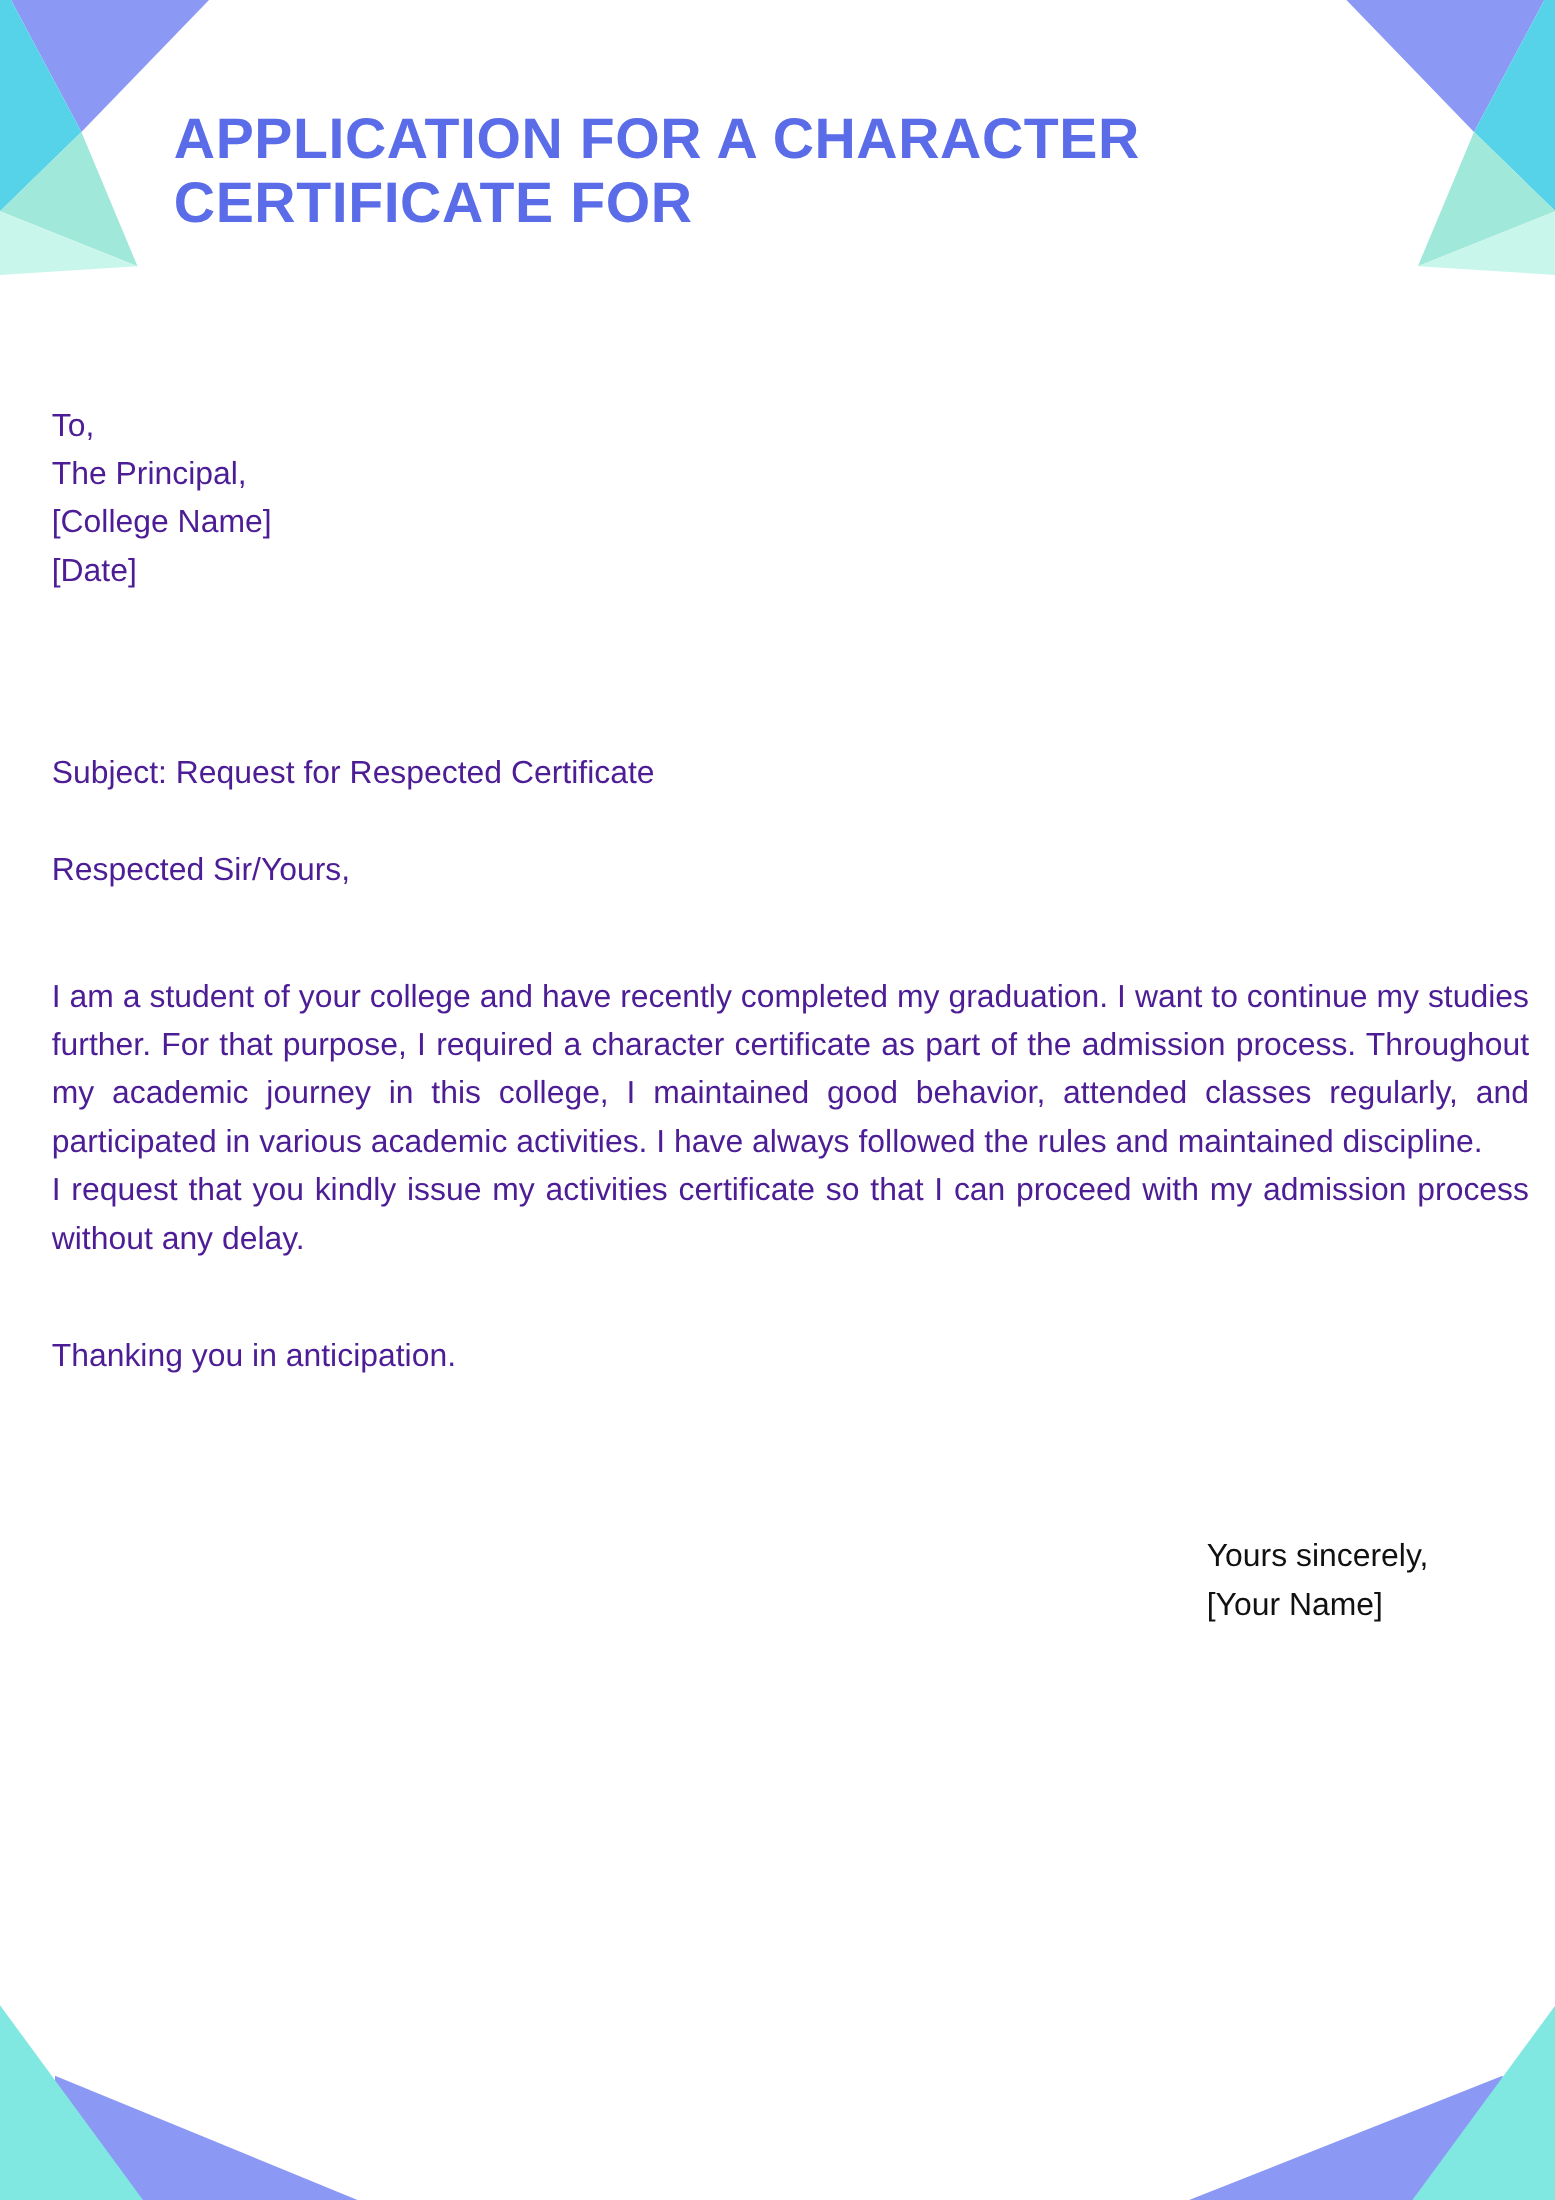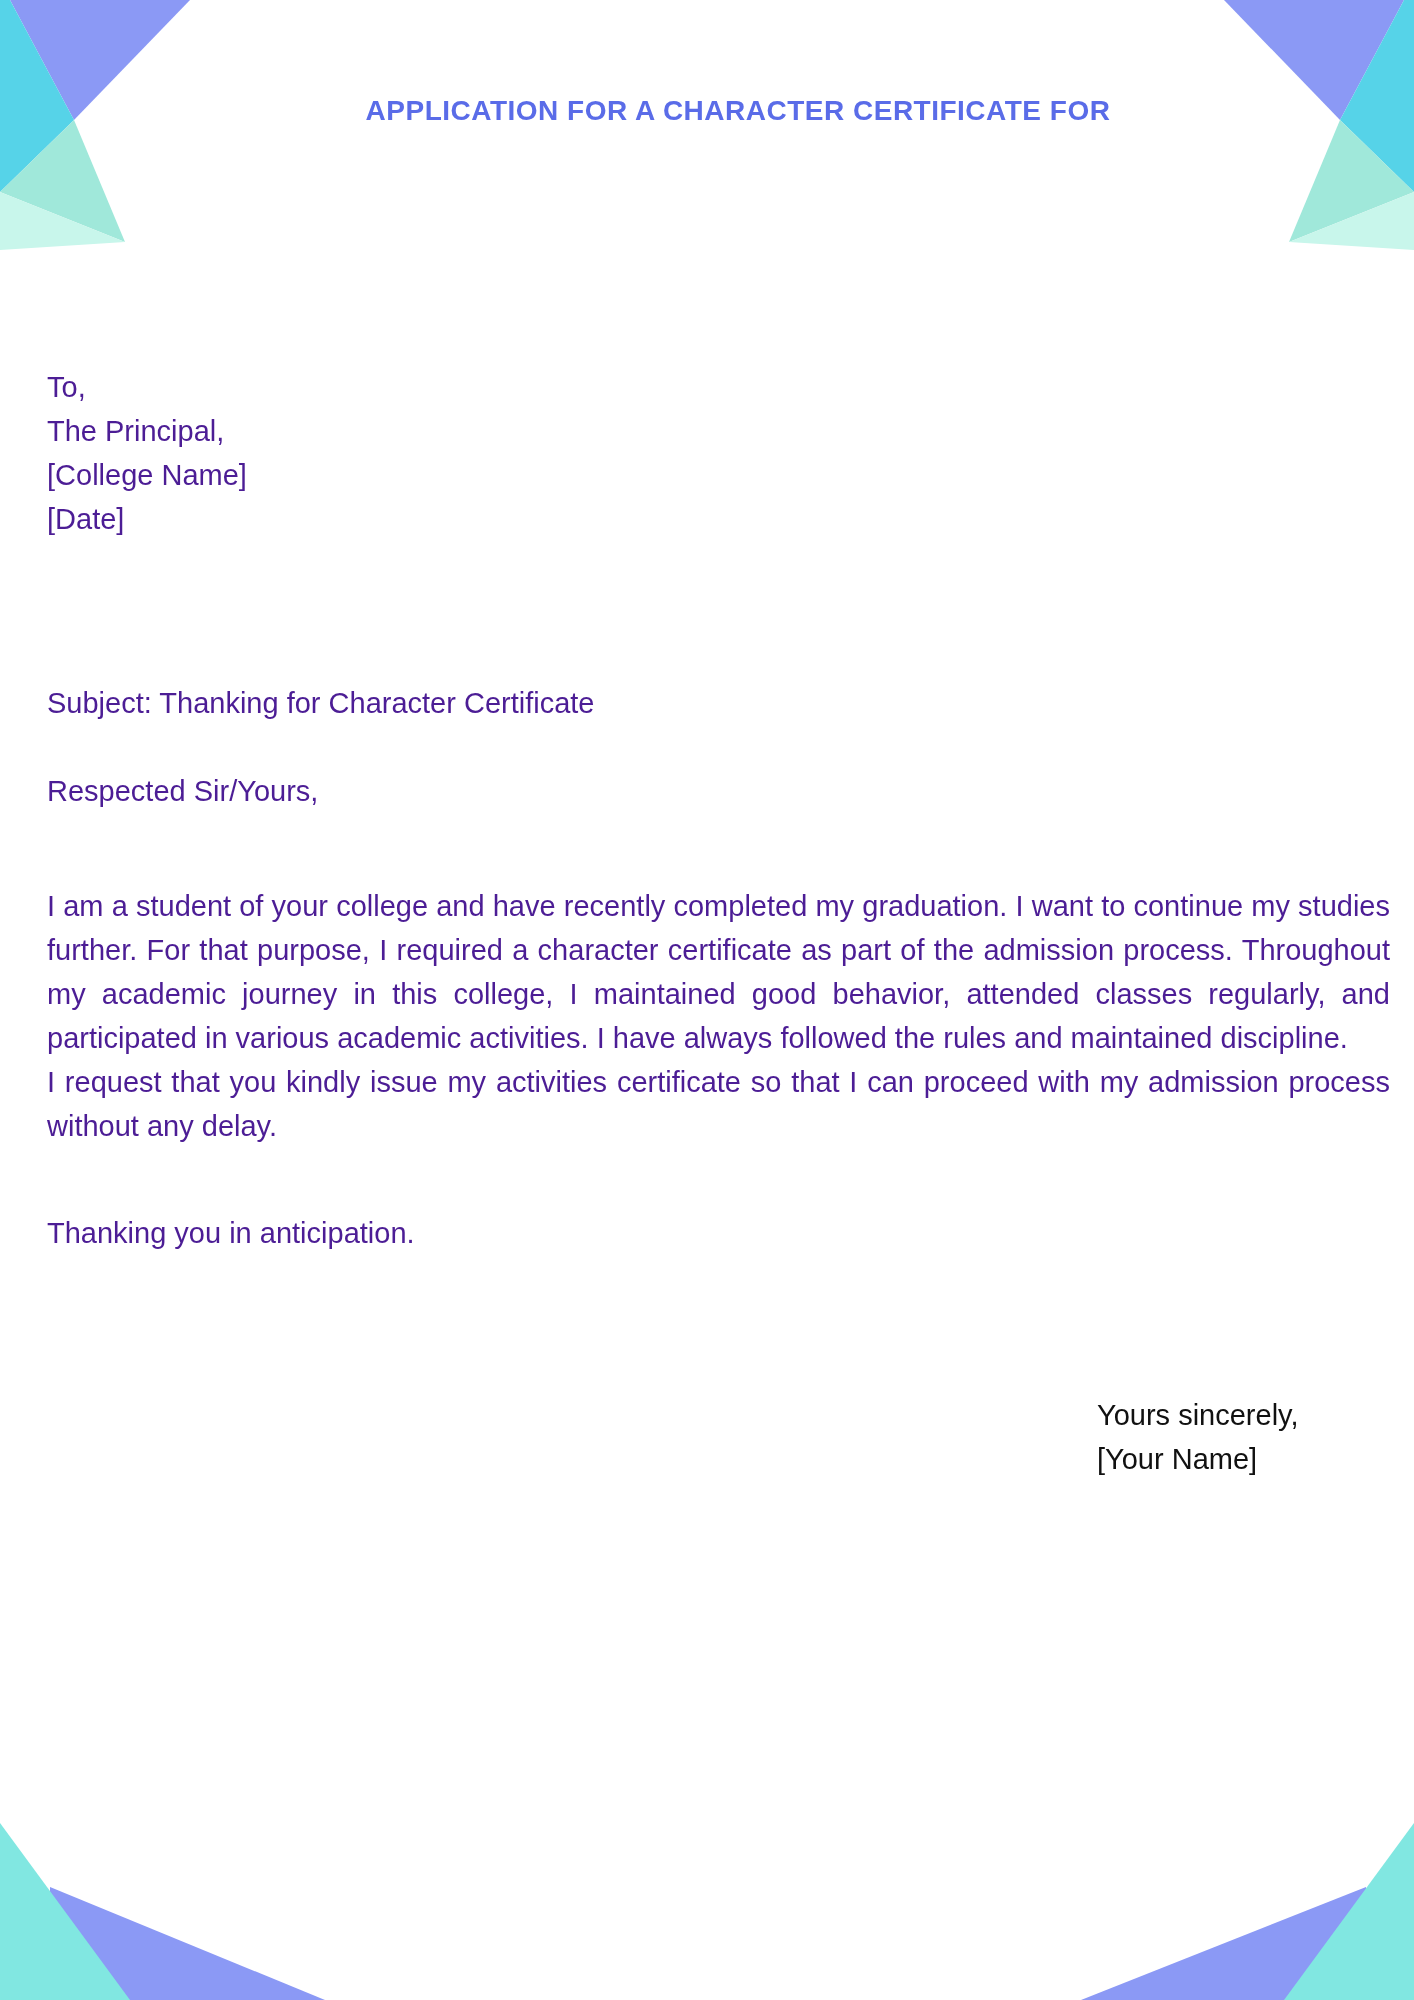--- a/index.html
+++ b/index.html
@@ -16,26 +16,25 @@
     position:absolute;
     top:0;left:0;
     width:1414px;height:2000px;
     pointer-events:none;
   }
   .page-title{
     position:absolute;
     left:158px;
     top:63px;
     width:1160px;
-    font-size:28px;
+    font-size:52px;
     line-height:58px;
     font-weight:bold;
     color:#5A6CE8;
     letter-spacing:0.5px;
-    text-align:center;
   }
   .page-title span{display:block;}
   .txt{
     position:absolute;
     left:47px;
     width:1343px;
     font-size:29px;
     line-height:44px;
     color:#4c1d95;
   }
@@ -94,21 +93,21 @@
     <span>APPLICATION FOR A CHARACTER CERTIFICATE FOR</span>
   </h1>
 
   <div class="txt address">
     <span>To,</span>
     <span>The Principal,</span>
     <span>[College Name]</span>
     <span>[Date]</span>
   </div>
 
-  <div class="txt subject">Subject: Thanking for Character Certificate</div>
+  <div class="txt subject">Subject: Request for Respected Certificate</div>
 
   <div class="txt greeting">Respected Sir/Yours,</div>
 
   <div class="txt bodytext">
     <p>I am a student of your college and have recently completed my graduation. I want to continue my studies further. For that purpose, I required a character certificate as part of the admission process. Throughout my academic journey in this college, I maintained good behavior, attended classes regularly, and participated in various academic activities. I have always followed the rules and maintained discipline.</p>
     <p>I request that you kindly issue my activities certificate so that I can proceed with my admission process without any delay.</p>
   </div>
 
   <div class="txt thanks">Thanking you in anticipation.</div>
 

